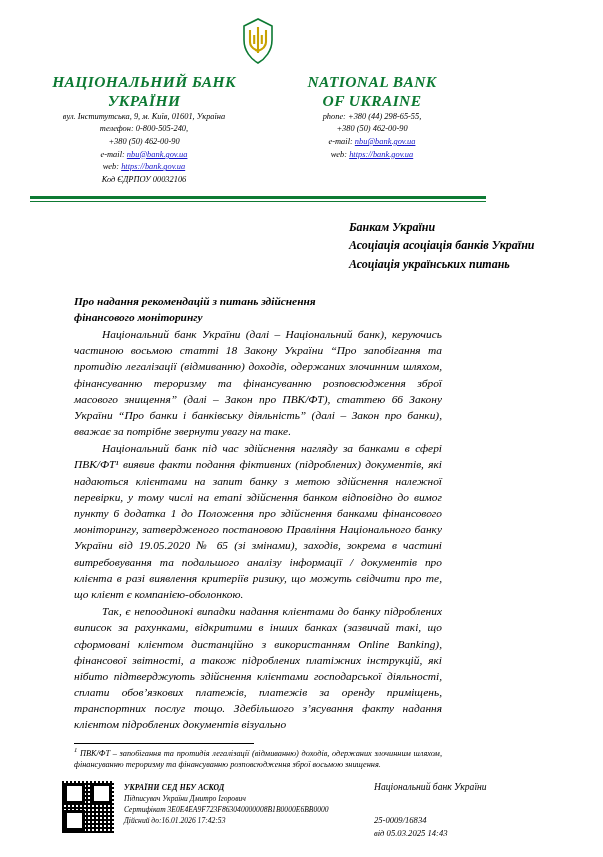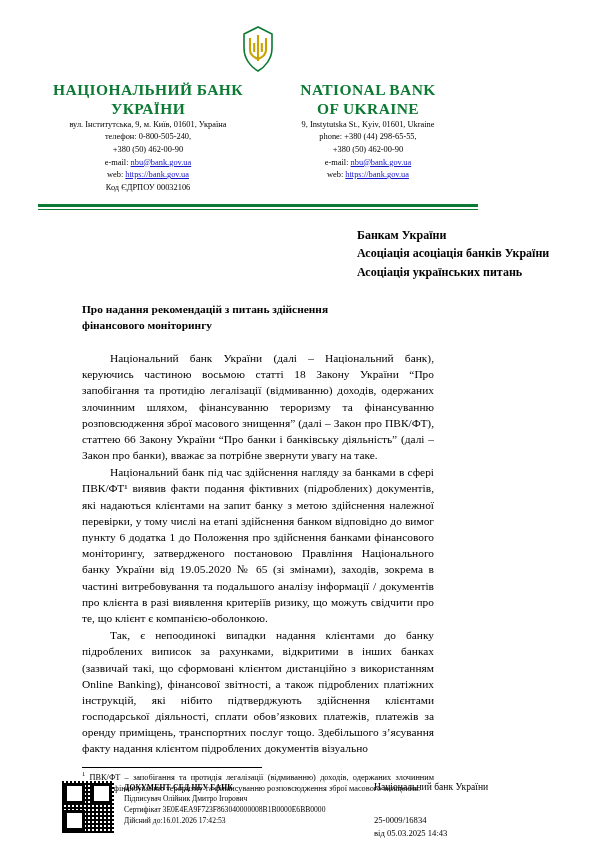--- a/index.html
+++ b/index.html
@@ -12,21 +12,22 @@
     background: #ffffff;
     font-family: "Liberation Serif", serif;
     color: #000000;
     overflow: hidden;
   }
   .page {
     position: relative;
     width: 516px;
     height: 857px;
     box-sizing: border-box;
-    padding: 12px;
+    padding: 4px;
+    font-style: italic;
   }
   
   .emblem-wrap {
     display: flex;
     justify-content: center;
     padding-top: 14px;
   }
   .emblem {
     width: 34px;
     height: 46px;
@@ -91,21 +92,21 @@
   .subject {
     margin-top: 20px;
     padding-left: 70px;
     font-size: 11.4px;
     font-weight: bold;
     line-height: 1.45;
     max-width: 250px;
   }
   
   .body {
-    margin-top: 16px;
+    margin-top: 0;
     padding: 0 70px 0 70px;
     font-size: 11.4px;
     line-height: 1.42;
     text-align: justify;
   }
   .body p {
     margin: 0 0 0.5px 0;
     text-indent: 28px;
     text-align: justify;
   }
@@ -222,21 +223,20 @@
         <div><span>web: </span><a class="lh-link" href="#">https://bank.gov.ua</a></div>
         <div class="edrpou">Код ЄДРПОУ 00032106</div>
       </div>
     </div>
     <div class="lh-col">
       <div class="lh-title">
         <span>NATIONAL BANK</span>
         <span class="line2">OF UKRAINE</span>
       </div>
       <div class="lh-addr">
-        <div>9, Instytutska St., Kyiv, 01601, Ukraine</div>
         <div>phone: +380 (44) 298-65-55,</div>
         <div>+380 (50) 462-00-90</div>
         <div><span>e-mail: </span><a class="lh-link" href="#">nbu@bank.gov.ua</a></div>
         <div><span>web: </span><a class="lh-link" href="#">https://bank.gov.ua</a></div>
       </div>
     </div>
   </div>
 
   <div class="rule-wrap">
     <div class="rule-thick"></div>
@@ -253,30 +253,30 @@
 
   <div class="body">
     <p>Національний банк України (далі – Національний банк), керуючись частиною восьмою статті 18 Закону України “Про запобігання та протидію легалізації (відмиванню) доходів, одержаних злочинним шляхом, фінансуванню тероризму та фінансуванню розповсюдження зброї масового знищення” (далі – Закон про ПВК/ФТ), статтею 66 Закону України “Про банки і банківську діяльність” (далі – Закон про банки), вважає за потрібне звернути увагу на таке.</p>
     <p>Національний банк під час здійснення нагляду за банками в сфері ПВК/ФТ¹ виявив факти подання фіктивних (підроблених) документів, які надаються клієнтами на запит банку з метою здійснення належної перевірки, у тому числі на етапі здійснення банком відповідно до вимог пункту 6 додатка 1 до Положення про здійснення банками фінансового моніторингу, затвердженого постановою Правління Національного банку України від 19.05.2020 № 65 (зі змінами), заходів, зокрема в частині витребовування та подальшого аналізу інформації / документів про клієнта в разі виявлення критеріїв ризику, що можуть свідчити про те, що клієнт є компанією-оболонкою.</p>
     <p>Так, є непоодинокі випадки надання клієнтами до банку підроблених виписок за рахунками, відкритими в інших банках (зазвичай такі, що сформовані клієнтом дистанційно з використанням Online Banking), фінансової звітності, а також підроблених платіжних інструкцій, які нібито підтверджують здійснення клієнтами господарської діяльності, сплати обов’язкових платежів, платежів за оренду приміщень, транспортних послуг тощо. Здебільшого з’ясування факту надання клієнтом підроблених документів візуально</p>
   </div>
 
   <div class="footnote-sep"></div>
   <div class="footnote">
     <sup>1</sup>
-    <span>ПВК/ФТ – запобігання та протидія легалізації (відмиванню) доходів, одержаних злочинним шляхом, фінансуванню тероризму та фінансуванню розповсюдження зброї масового знищення.</span>
+    <span>ПВК/ФТ – запобігання та протидія легалізації (відмиванню) доходів, одержаних злочинним шляхом, фінансуванню тероризму та фінансуванню розповсюдження зброї восьмою знищення.</span>
   </div>
 
   <div class="sigrow">
     <div class="qr">
         <div class="qr3"></div>
       </div>
     <div class="sed">
-      <div class="sed-title">ДОКУМЕНТ СЕД НБУ БАНК</div>
-      <div>Підписувач Олійник Дмитро Ігорович</div>
+      <div class="sed-title">УКРАЇНИ СЕД НБУ АСКОД</div>
+      <div>Підписувач України Дмитро Ігорович</div>
       <div>Сертифікат 3E0E4EA9F723F863040000008B1B0000E6BB0000</div>
       <div>Дійсний до:16.01.2026 17:42:53</div>
     </div>
     <div class="right-sig">
       <div class="nbu">Національний банк України</div>
       <div class="regnum">25-0009/16834</div>
       <div class="regnum">від 05.03.2025 14:43</div>
     </div>
   </div>
 

